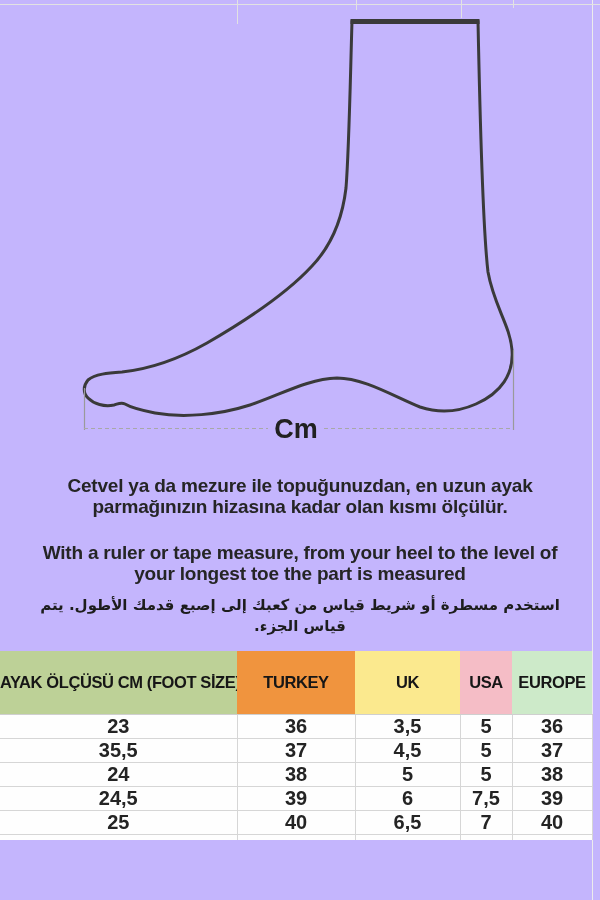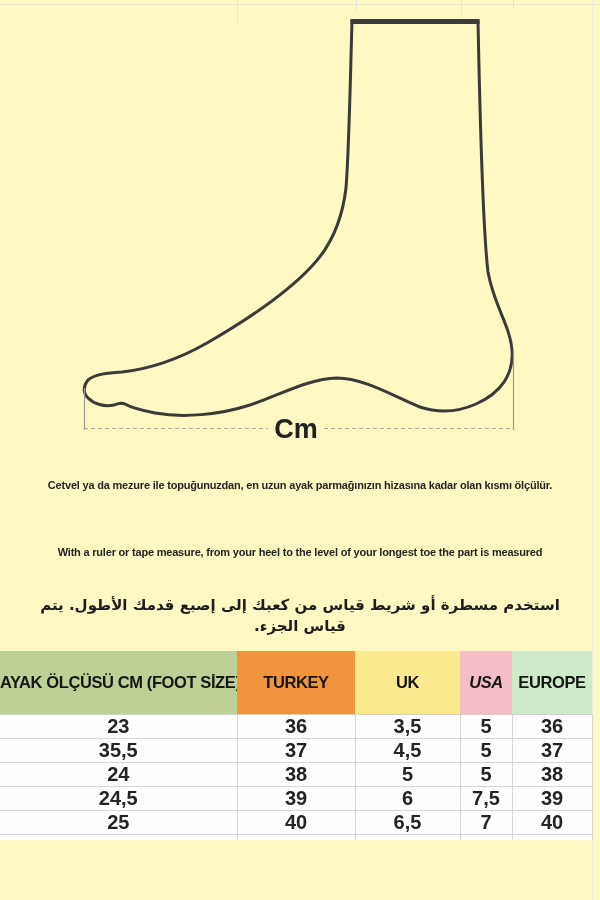--- a/index.html
+++ b/index.html
@@ -1,34 +1,34 @@
 <!DOCTYPE html>
 <html><head>
 <meta charset="utf-8">
 <style>
   * { margin:0; padding:0; box-sizing:border-box; }
   html,body { background:#888; }
   .page {
     position:relative;
     width:600px; height:900px;
     margin:0 auto;
-    background:#fef9c3;
+    background:#c4b5fd;
     overflow:hidden;
     font-family:"Liberation Sans", sans-serif;
     color:#222;
   }
   .right-grid-line {
     position:absolute; left:592px; top:0; width:1px; height:900px;
     background:#ececec;
   }
   .diagram-svg { position:absolute; top:0; left:0; }
   .instruction {
     position:absolute; left:28px; right:28px;
     text-align:center;
-    font-size:11px;
+    font-size:19px;
     line-height:21px;
     letter-spacing:-0.2px;
     color:#252525;
     font-weight:bold;
   }
   .txt-tr { top:475px; }
   .txt-en { top:542px; }
   .txt-ar {
     top:595px;
     direction:rtl;
@@ -126,21 +126,21 @@
         <col style="width: 118px;">
         <col style="width: 105px;">
         <col style="width: 52px;">
         <col style="width: 80px;">
       </colgroup>
     <thead>
       <tr>
           <th style="background: rgb(189, 209, 151);">AYAK ÖLÇÜSÜ CM (FOOT SİZE)</th>
           <th style="background: rgb(240, 148, 62);">TURKEY</th>
           <th style="background: rgb(251, 233, 142); margin-top: 28px;">UK</th>
-          <th style="background: rgb(245, 189, 198); font-style: italic;">USA</th>
+          <th style="background: rgb(245, 189, 198);">USA</th>
           <th style="background: rgb(205, 234, 201);">EUROPE</th>
         </tr>
     </thead>
     <tbody>
         <tr>
           <td>23</td>
           <td>36</td>
           <td>3,5</td>
           <td>5</td>
           <td>36</td>

